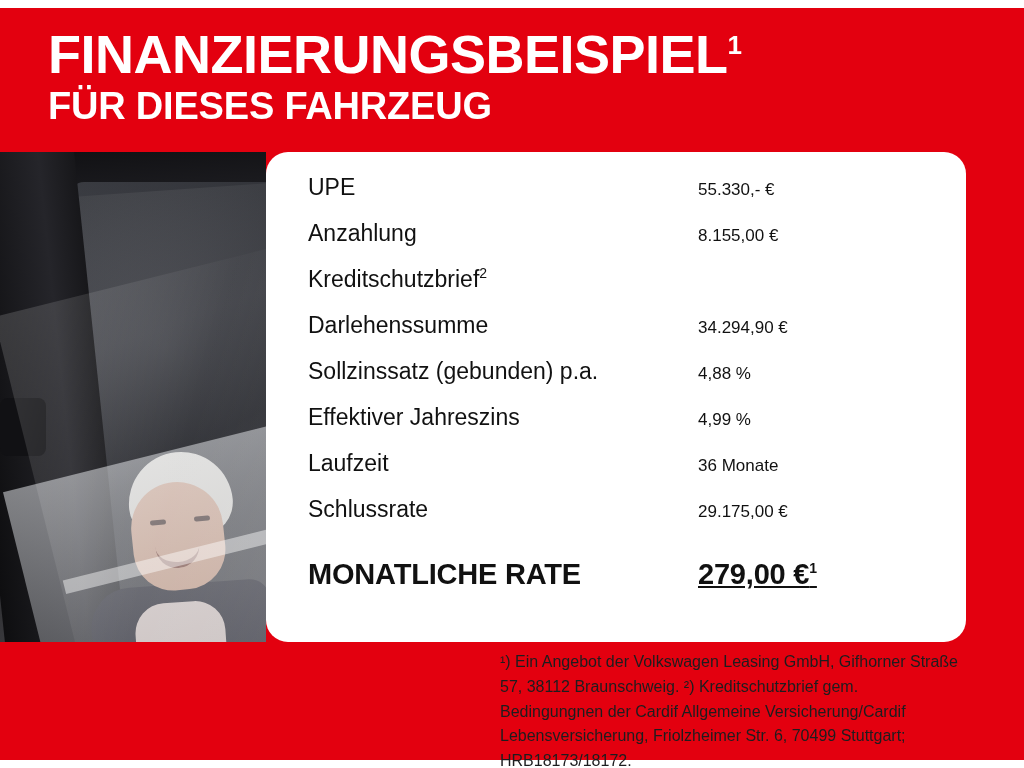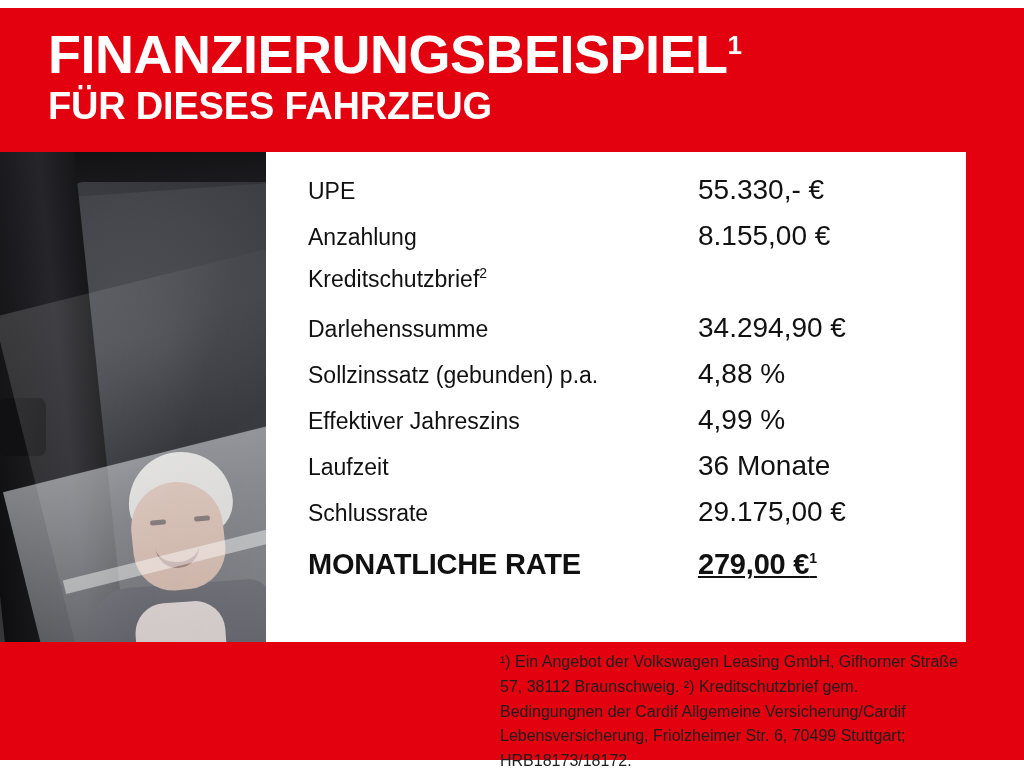--- a/index.html
+++ b/index.html
@@ -206,51 +206,53 @@
   }
 
   
   .table-card {
     position: absolute;
     left: 266px;
     top: 152px;
     width: 700px;
     height: 490px;
     background: #ffffff;
+    border-radius: 22px;
   }
   .table-inner {
     position: absolute;
     left: 42px;
     top: 22px;
     right: 22px;
   }
   .row {
     display: flex;
     align-items: baseline;
     height: 46px;
   }
   .row .label {
     width: 390px;
     font-size: 23px;
     color: #111111;
     white-space: nowrap;
   }
   .row .value {
-    font-size: 28px;
+    font-size: 17px;
     color: #111111;
     white-space: nowrap;
   }
   .row .label sup, .row .value sup {
     font-size: 14px;
     vertical-align: super;
     line-height: 0;
   }
   .row.total {
     height: 52px;
     margin-top: 6px;
+    align-items: center;
   }
   .row.total .label {
     font-size: 29px;
     font-weight: bold;
     letter-spacing: -0.2px;
   }
   .row.total .value {
     font-size: 29px;
     font-weight: bold;
     letter-spacing: -0.2px;

